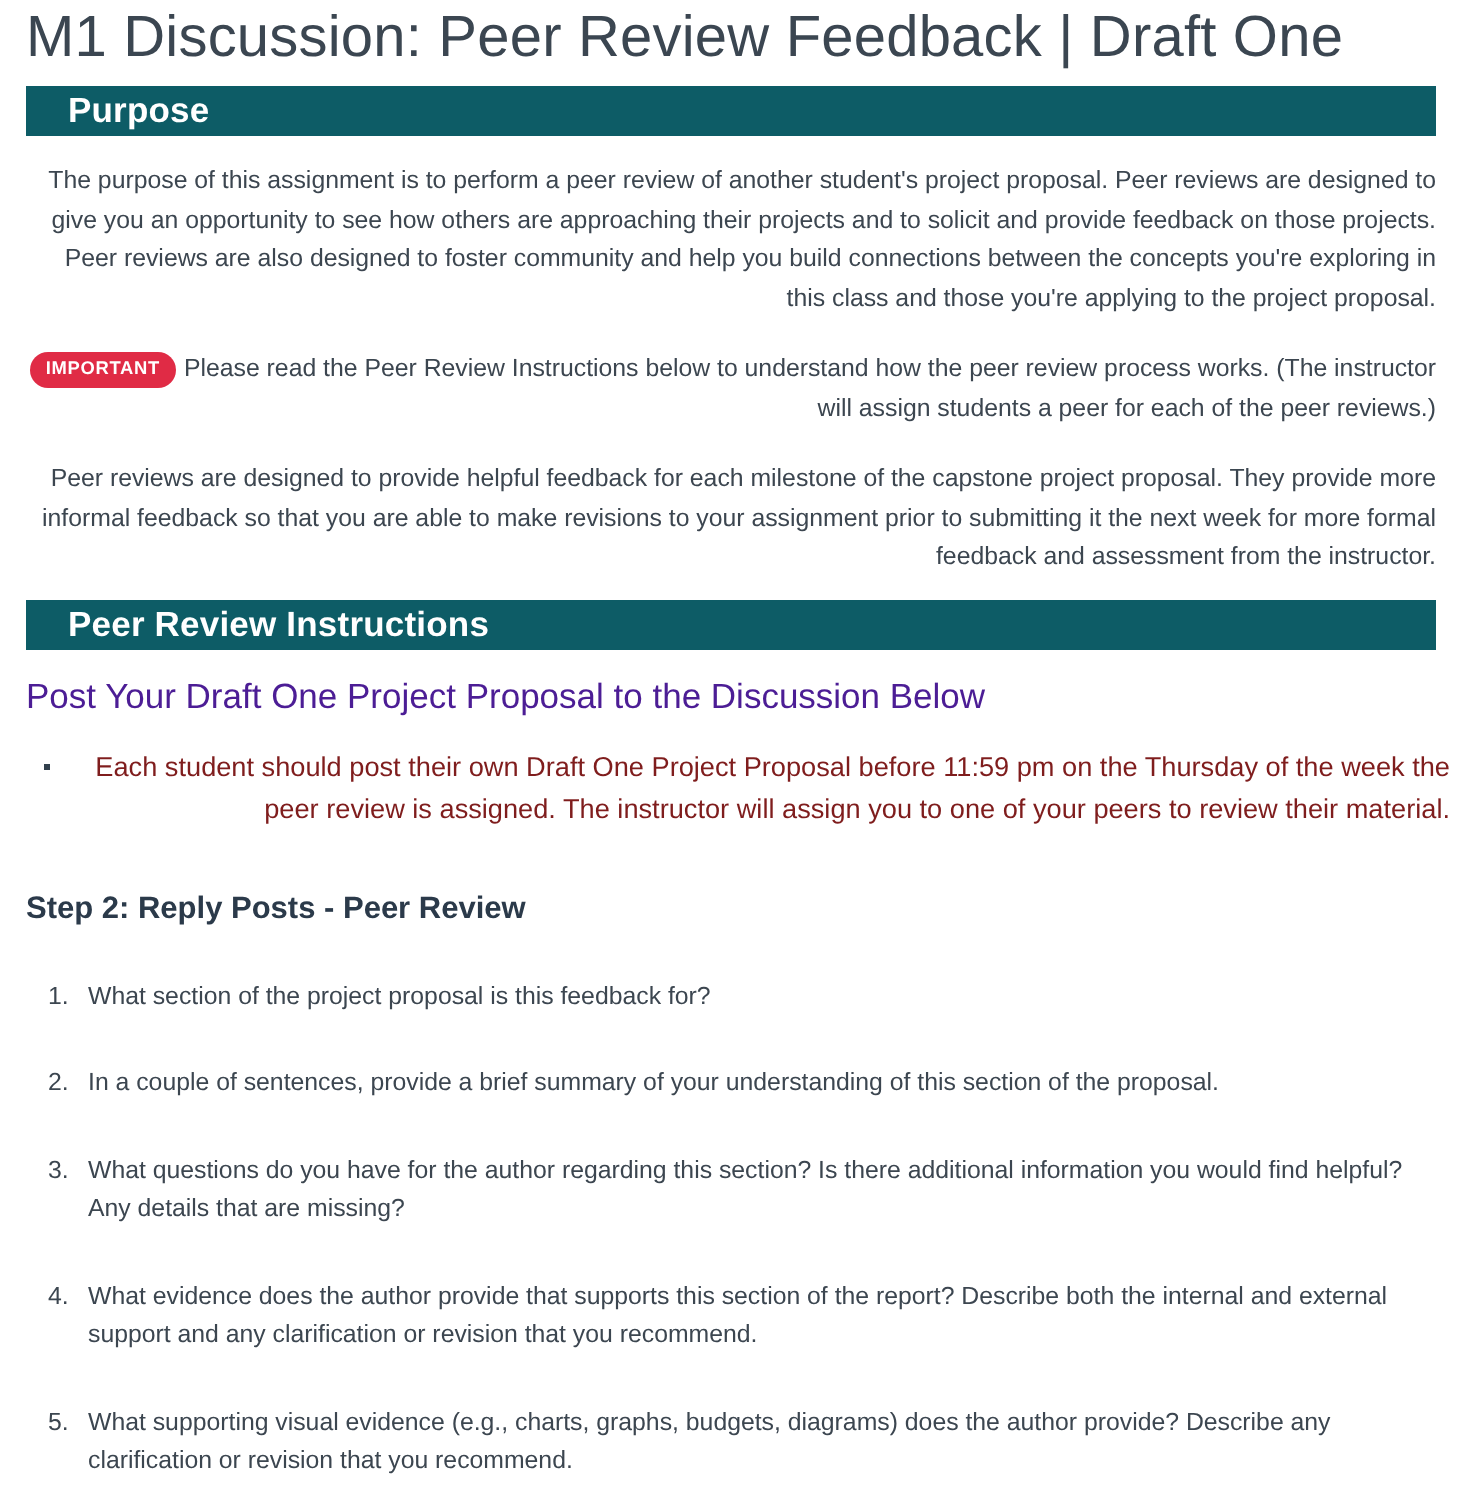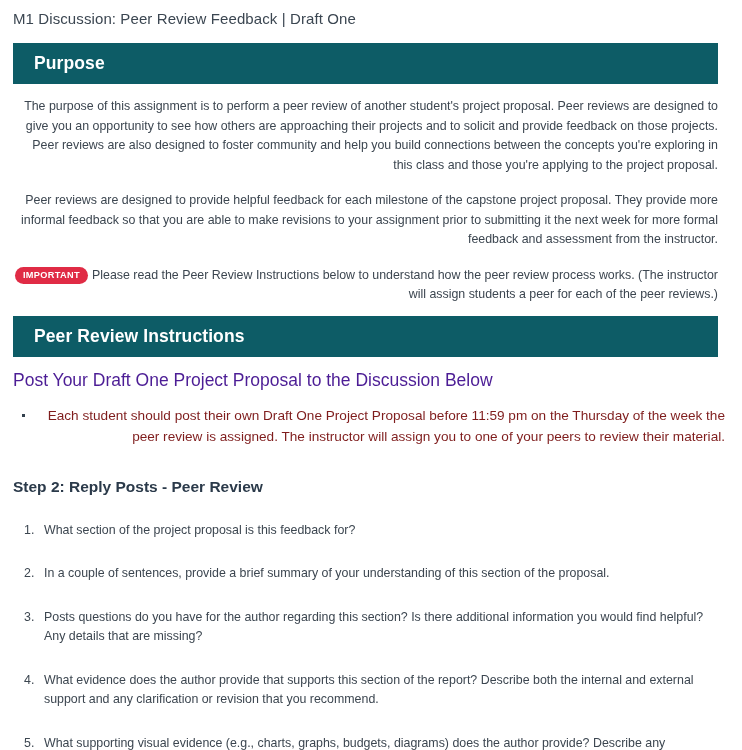--- a/index.html
+++ b/index.html
@@ -19,31 +19,31 @@
     position: relative;
     width: 742px;
     height: 750px;
     box-sizing: border-box;
     padding: 0 13px;
   }
 
   .page-title {
     margin: 0;
     padding: 6px 0 0 0;
-    font-size: 15px;
+    font-size: 29px;
     font-weight: 400;
     line-height: 26px;
     letter-spacing: 0.1px;
     color: #3b4651;
     white-space: nowrap;
   }
 
   .section-banner {
     margin: 11px 0 0 0;
-    height: 41px;
+    height: 25px;
     background: #0d5c66;
     display: flex;
     align-items: center;
     padding-left: 21px;
     box-sizing: border-box;
     width: 705px;
   }
   .section-banner .banner-text {
     color: #ffffff;
     font-size: 17.5px;
@@ -149,42 +149,42 @@
 <div class="page">
 
   <h1 class="page-title">M1 Discussion: Peer Review Feedback | Draft One</h1>
 
   <div class="section-banner">
     <span class="banner-text">Purpose</span>
   </div>
 
   <p class="body">The purpose of this assignment is to perform a peer review of another student's project proposal. Peer reviews are designed to give you an opportunity to see how others are approaching their projects and to solicit and provide feedback on those projects. Peer reviews are also designed to foster community and help you build connections between the concepts you're exploring in this class and those you're applying to the project proposal.</p>
 
+  <p class="body tight"><span class="badge">IMPORTANT</span><span>Please read the Peer Review Instructions below to understand how the peer review process works. (The instructor will assign students a peer for each of the peer reviews.)</span></p>
+
   <p class="body tight">Peer reviews are designed to provide helpful feedback for each milestone of the capstone project proposal. They provide more informal feedback so that you are able to make revisions to your assignment prior to submitting it the next week for more formal feedback and assessment from the instructor.</p>
-
-  <p class="body tight"><span class="badge">IMPORTANT</span><span>Please read the Peer Review Instructions below to understand how the peer review process works. (The instructor will assign students a peer for each of the peer reviews.)</span></p>
 
   <div class="section-banner">
     <span class="banner-text">Peer Review Instructions</span>
   </div>
 
 
   <h2 class="subhead">Post Your Draft One Project Proposal to the Discussion Below</h2>
 
   <ul class="bullets">
     <li>Each student should post their own Draft One Project Proposal before 11:59 pm on the Thursday of the week the peer review is assigned. The instructor will assign you to one of your peers to review their material.</li>
   </ul>
 
   <div class="spacer-lg"></div>
 
   <h3 class="step">Step 2: Reply Posts - Peer Review</h3>
 
 
   <ol class="questions">
     <li>What section of the project proposal is this feedback for?</li>
     <li>In a couple of sentences, provide a brief summary of your understanding of this section of the proposal.</li>
-    <li>Posts questions do you have for the author regarding this section? Is there additional information you would find helpful? Any details that are missing?</li>
+    <li>What questions do you have for the author regarding this section? Is there additional information you would find helpful? Any details that are missing?</li>
     <li>What evidence does the author provide that supports this section of the report? Describe both the internal and external support and any clarification or revision that you recommend.</li>
     <li>What supporting visual evidence (e.g., charts, graphs, budgets, diagrams) does the author provide? Describe any clarification or revision that you recommend.</li>
 
   </ol>
 
 </div>
 
 </body></html>

